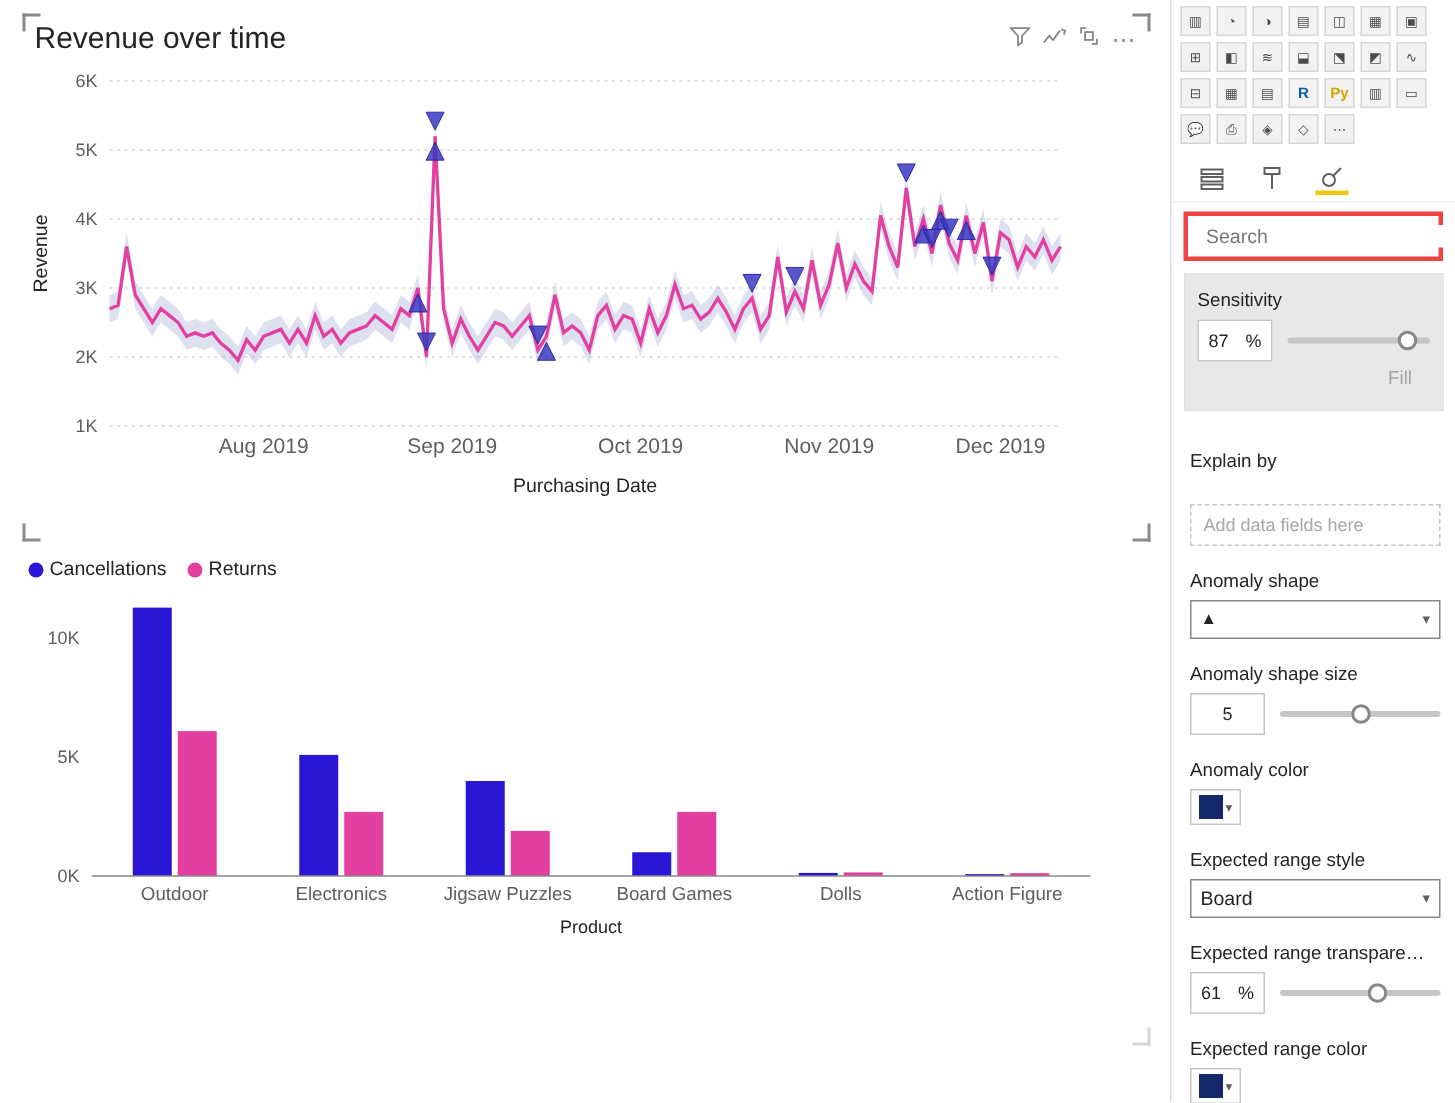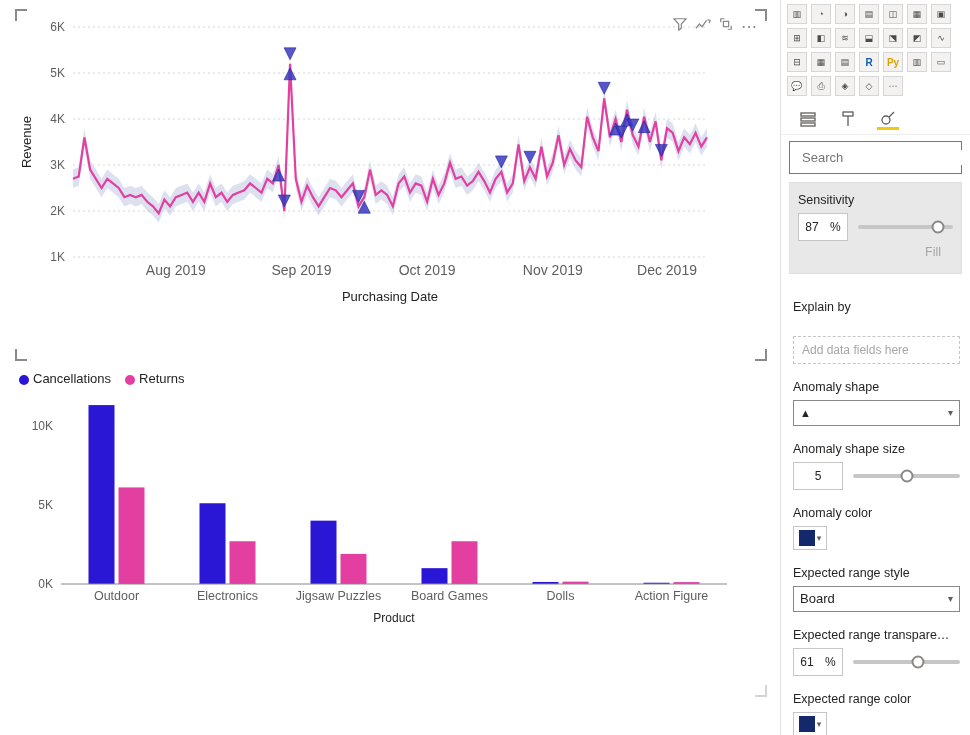--- a/index.html
+++ b/index.html
@@ -30,21 +30,21 @@
   .legend .dot { display:inline-block; width:10px; height:10px; border-radius:50%; margin-right:4px; vertical-align:middle;}
   .dot.blue { background:#2a17d6; }
   .dot.pink { background:#e33fa1; }
 
   
   .viz-gallery { padding:4px 6px 6px 6px; display:grid; grid-template-columns: repeat(7, 20px); grid-auto-rows:20px; gap:4px; }
   .viz-gallery .ico { width:20px; height:20px; background:#f3f2f1; border:1px solid #d6d6d6; display:flex; align-items:center; justify-content:center; font-size:9px; color:#4b4b4b; cursor:pointer;}
   .panel-tabs { display:flex; gap:18px; padding:6px 10px 4px 16px; border-bottom:1px solid #eee; }
   .panel-tabs .tab { width:22px; height:22px; display:flex; align-items:center; justify-content:center; color:#605e5c; cursor:pointer; position: relative;}
   .panel-tabs .tab.active { border-bottom:3px solid #f2c811; }
-  .panel-search { display:flex; align-items:center; gap:6px; margin:6px 8px 8px 8px; border:1px solid #ef4444; height:33px; padding:0 6px; font-size:13px; color:#605e5c;}
+  .panel-search { display:flex; align-items:center; gap:6px; margin:6px 8px 8px 8px; border:3px solid #ef4444; height:33px; padding:0 6px; font-size:13px; color:#605e5c;}
   .panel-search input { border:none; outline:none; flex:1; font-size:13px; }
   .prop-group { padding:8px 10px 8px 12px; font-size:12.5px; color:#252423;}
   .prop-label { color:#252423; font-size:12.5px; margin-bottom:6px; }
   .prop-row { display:flex; align-items:center; gap:10px; }
   .num-box { width:50px; height:28px; border:1px solid #c8c6c4; display:flex; align-items:center; justify-content:center; gap:4px; font-size:12px; color:#252423; background:#fff;}
   .slider { position:relative; flex:1; height:4px; background:#c8c6c4; border-radius:2px; }
   .slider .thumb { position:absolute; top:50%; transform:translate(-50%,-50%); width:13px; height:13px; background:#fff; border:2px solid #8a8886; border-radius:50%; }
   .apply-row { text-align:right; padding:4px 12px 10px 0; color:#a8a6a4; font-size:12.5px;}
   .sens-box { background:#e8e8e8; border:1px solid #e0e0e0; margin:0 8px 18px 8px; padding:10px 8px 4px 8px;}
   .field-well { border:1px dashed #c8c6c4; color:#a8a6a4; font-size:12px; padding:6px 8px; margin-top:22px;}
@@ -81,20 +81,21 @@
       </span>
       <span>
         <svg width="14" height="14" viewBox="0 0 16 16" fill="none" stroke="#8a8886" stroke-width="1.4">
             <path d="M2 6V2h4M14 10v4h-4"></path>
             <rect x="5" y="5" width="6" height="6"></rect>
           </svg>
       </span>
       <span style="font-size:16px;letter-spacing:2px;">⋯</span>
     </div>
 
+    <div class="viz-title">Revenue over time</div>
 
     <svg class="c1-svg" id="c1">
         <line x1="56" x2="690" y1="246" y2="246" stroke="#d6d6d6" stroke-dasharray="2 3"></line>
         <text x="48" y="250" text-anchor="end" font-size="12" fill="#605e5c">1K</text>
         <line x1="56" x2="690" y1="200" y2="200" stroke="#d6d6d6" stroke-dasharray="2 3"></line>
         <text x="48" y="204" text-anchor="end" font-size="12" fill="#605e5c">2K</text>
         <line x1="56" x2="690" y1="154" y2="154" stroke="#d6d6d6" stroke-dasharray="2 3"></line>
         <text x="48" y="158" text-anchor="end" font-size="12" fill="#605e5c">3K</text>
         <line x1="56" x2="690" y1="108" y2="108" stroke="#d6d6d6" stroke-dasharray="2 3"></line>
         <text x="48" y="112" text-anchor="end" font-size="12" fill="#605e5c">4K</text>

